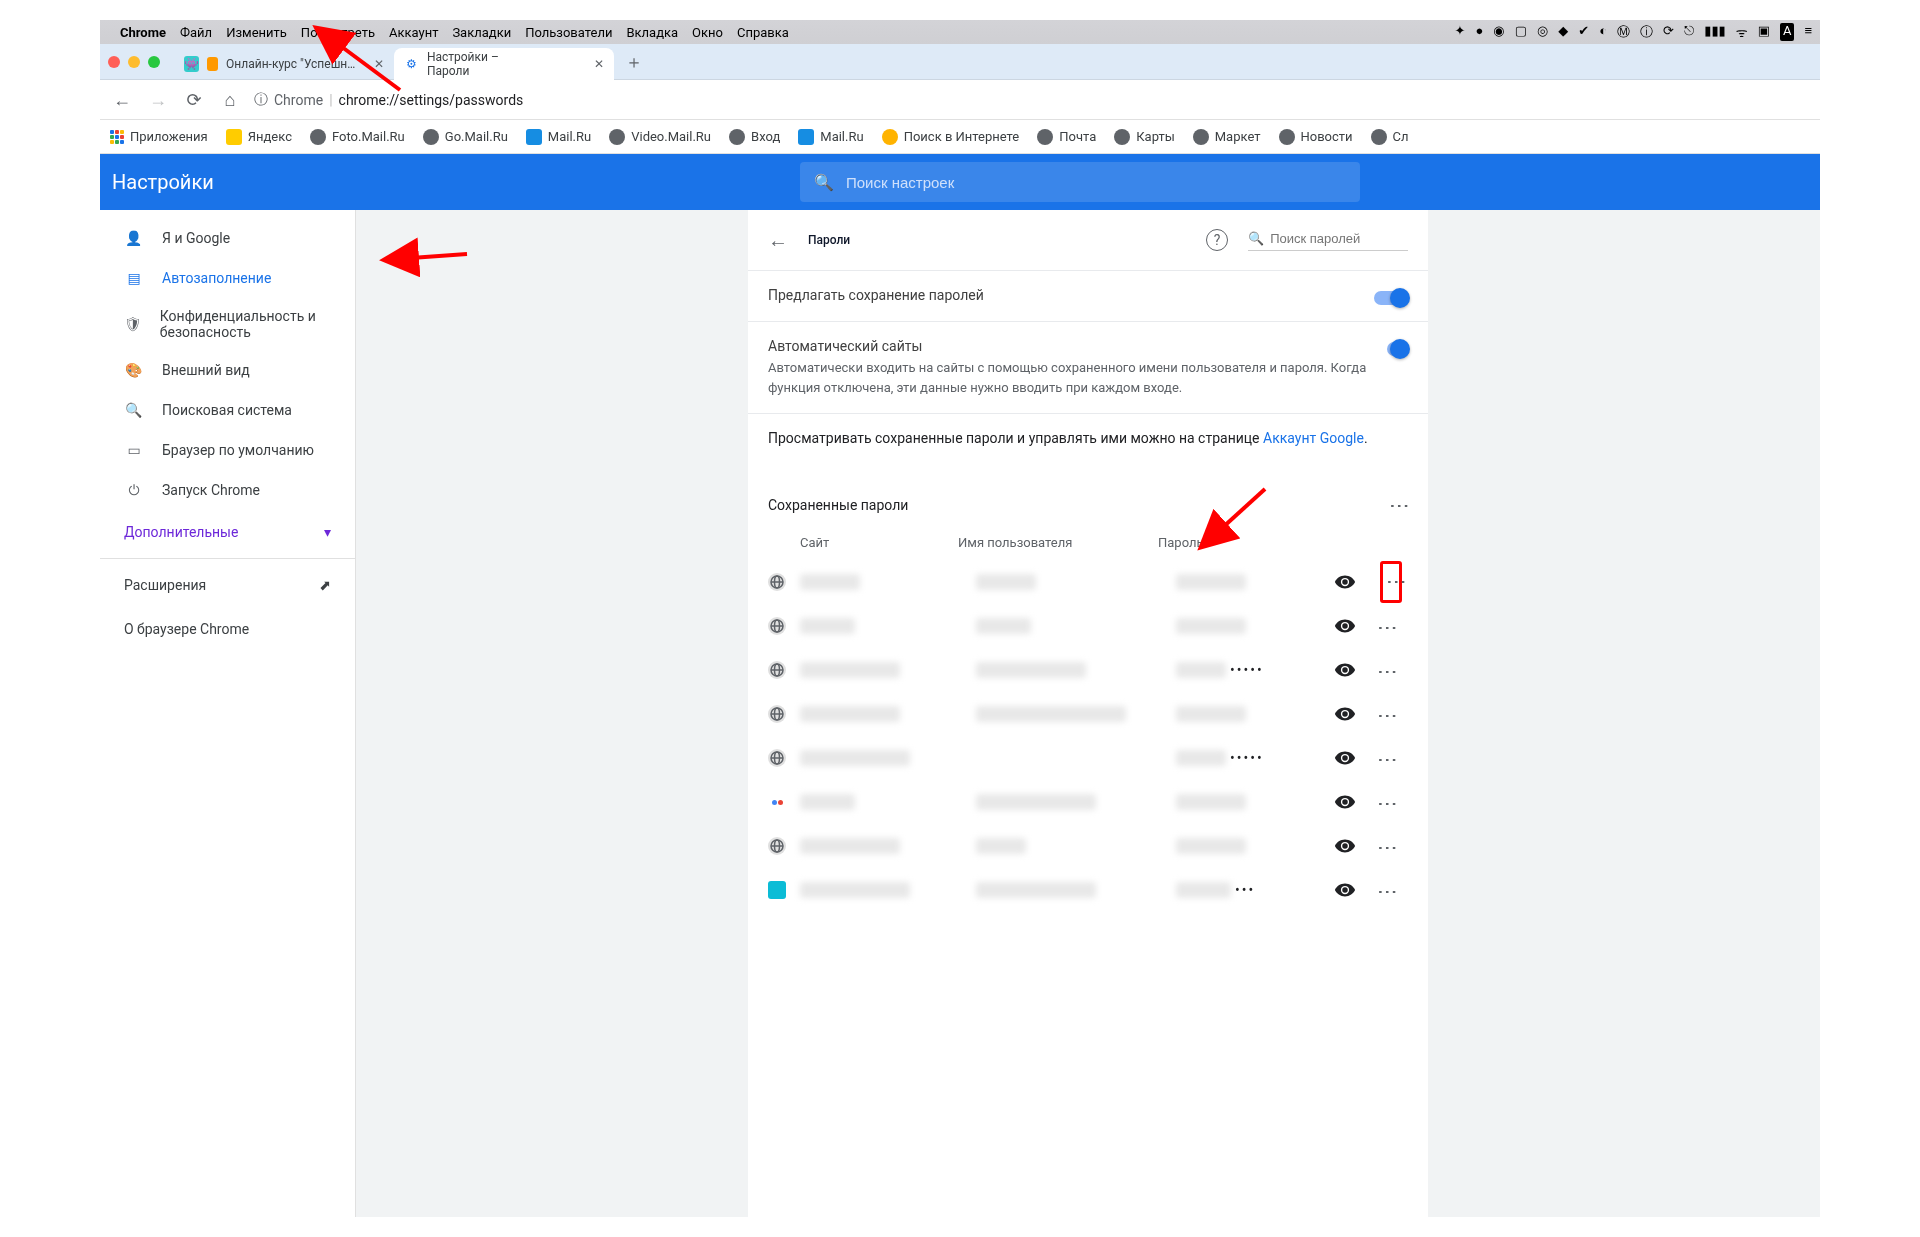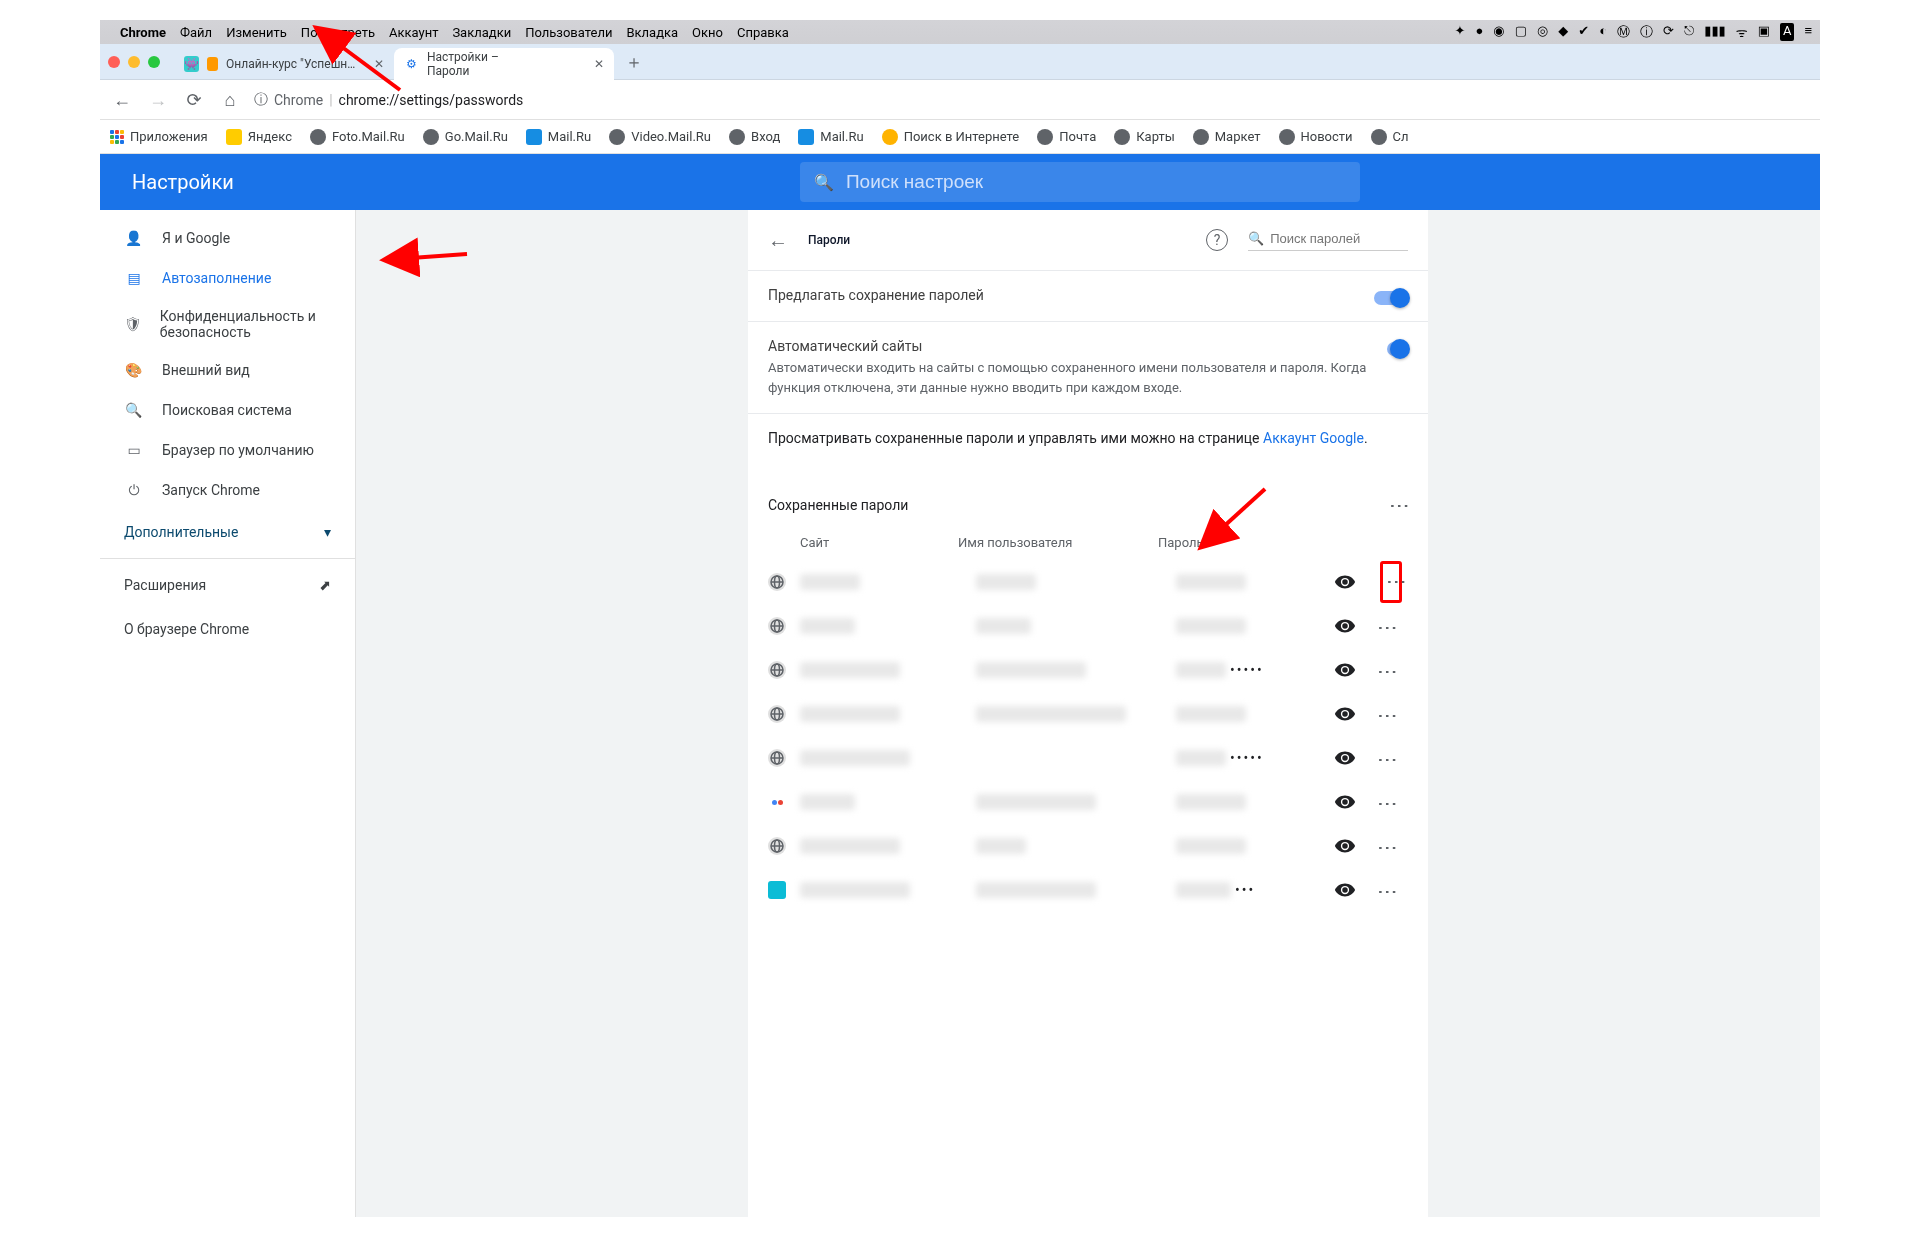--- a/index.html
+++ b/index.html
@@ -36,34 +36,34 @@
 
 
 .bookmarks { height:34px; background:#fff; display:flex; align-items:center; padding:0 10px; gap:18px; font-size:13px; color:#3c4043; border-bottom:1px solid #e0e0e0;}
 .bookmarks .bm{ display:flex; align-items:center; gap:6px;}
 .bookmarks .bm .ic{ width:16px; height:16px; border-radius:50%; background:#5f6368;}
 .bookmarks .apps-ic{ display:grid; grid-template-columns:repeat(3,4px); grid-template-rows:repeat(3,4px); gap:1px;}
 .bookmarks .apps-ic span{ width:4px; height:4px; background:#1a73e8; border-radius:1px;}
 
 
 .settings-header{ height:56px; background:#1a73e8; display:flex; align-items:center; color:#fff;}
-.settings-header .title{ width:400px; padding-left:32px; font-size:20px;}
+.settings-header .title{ width:400px; padding-left:12px; font-size:20px;}
 .settings-header .search{ margin-left:auto; margin-right:auto; width:560px; height:40px; background:#3a86ea; border-radius:4px; display:flex; align-items:center; padding:0 14px; gap:12px; color:#cfe0fb;}
-.settings-header .search input{ background:transparent; border:none; outline:none; color:#000000; font-size:19px; flex:1;}
+.settings-header .search input{ background:transparent; border:none; outline:none; color:#000000; font-size:15px; flex:1;}
 .settings-header .search input::placeholder{ color:#cfe0fb;}
 
 
 .settings-body{ flex:1; display:flex; overflow:hidden;}
 .sidebar{ width:256px; padding:8px 0; font-size:14px; color:#3c4043; border-right:1px solid #e0e0e0; background:#fff;}
 .side-item{ display:flex; align-items:center; gap:18px; height:40px; padding:0 24px; cursor:pointer;}
 .side-item.active{ color:#1a73e8;}
 .side-item .ic{ width:20px; height:20px; display:flex; align-items:center; justify-content:center; color:#5f6368;}
 .side-item.active .ic{ color:#1a73e8;}
 .side-item.multi{ height:auto; padding-top:10px; padding-bottom:10px;}
-.side-adv{ display:flex; align-items:center; justify-content:space-between; padding:14px 24px; color:#0c4a6e;}
+.side-adv{ display:flex; align-items:center; justify-content:space-between; padding:14px 24px; color:#6d28d9;}
 .side-divider{ height:1px; background:#e0e0e0; margin:4px 0;}
 .side-link{ display:flex; align-items:center; justify-content:space-between; padding:14px 24px; color:#3c4043;}
 
 .main{ flex:1; background:#f1f3f4; display:flex; justify-content:center; padding-top:0; overflow:hidden;}
 .panel{ width:680px; background:#fff; min-height:100%; padding:0 0 40px;}
 .panel-head{ display:flex; align-items:center; gap:20px; padding:18px 20px; }
 .panel-head .back{ color:#5f6368; font-size:20px;}
 .panel-head h2{ font-size:12px; font-weight:500; color:#0f172a; flex:0 0 auto;}
 .panel-head .spacer{ flex:1;}
 .panel-head .help{ width:22px; height:22px; border:1.5px solid #5f6368; border-radius:50%; display:flex; align-items:center; justify-content:center; font-size:14px; color:#5f6368;}

